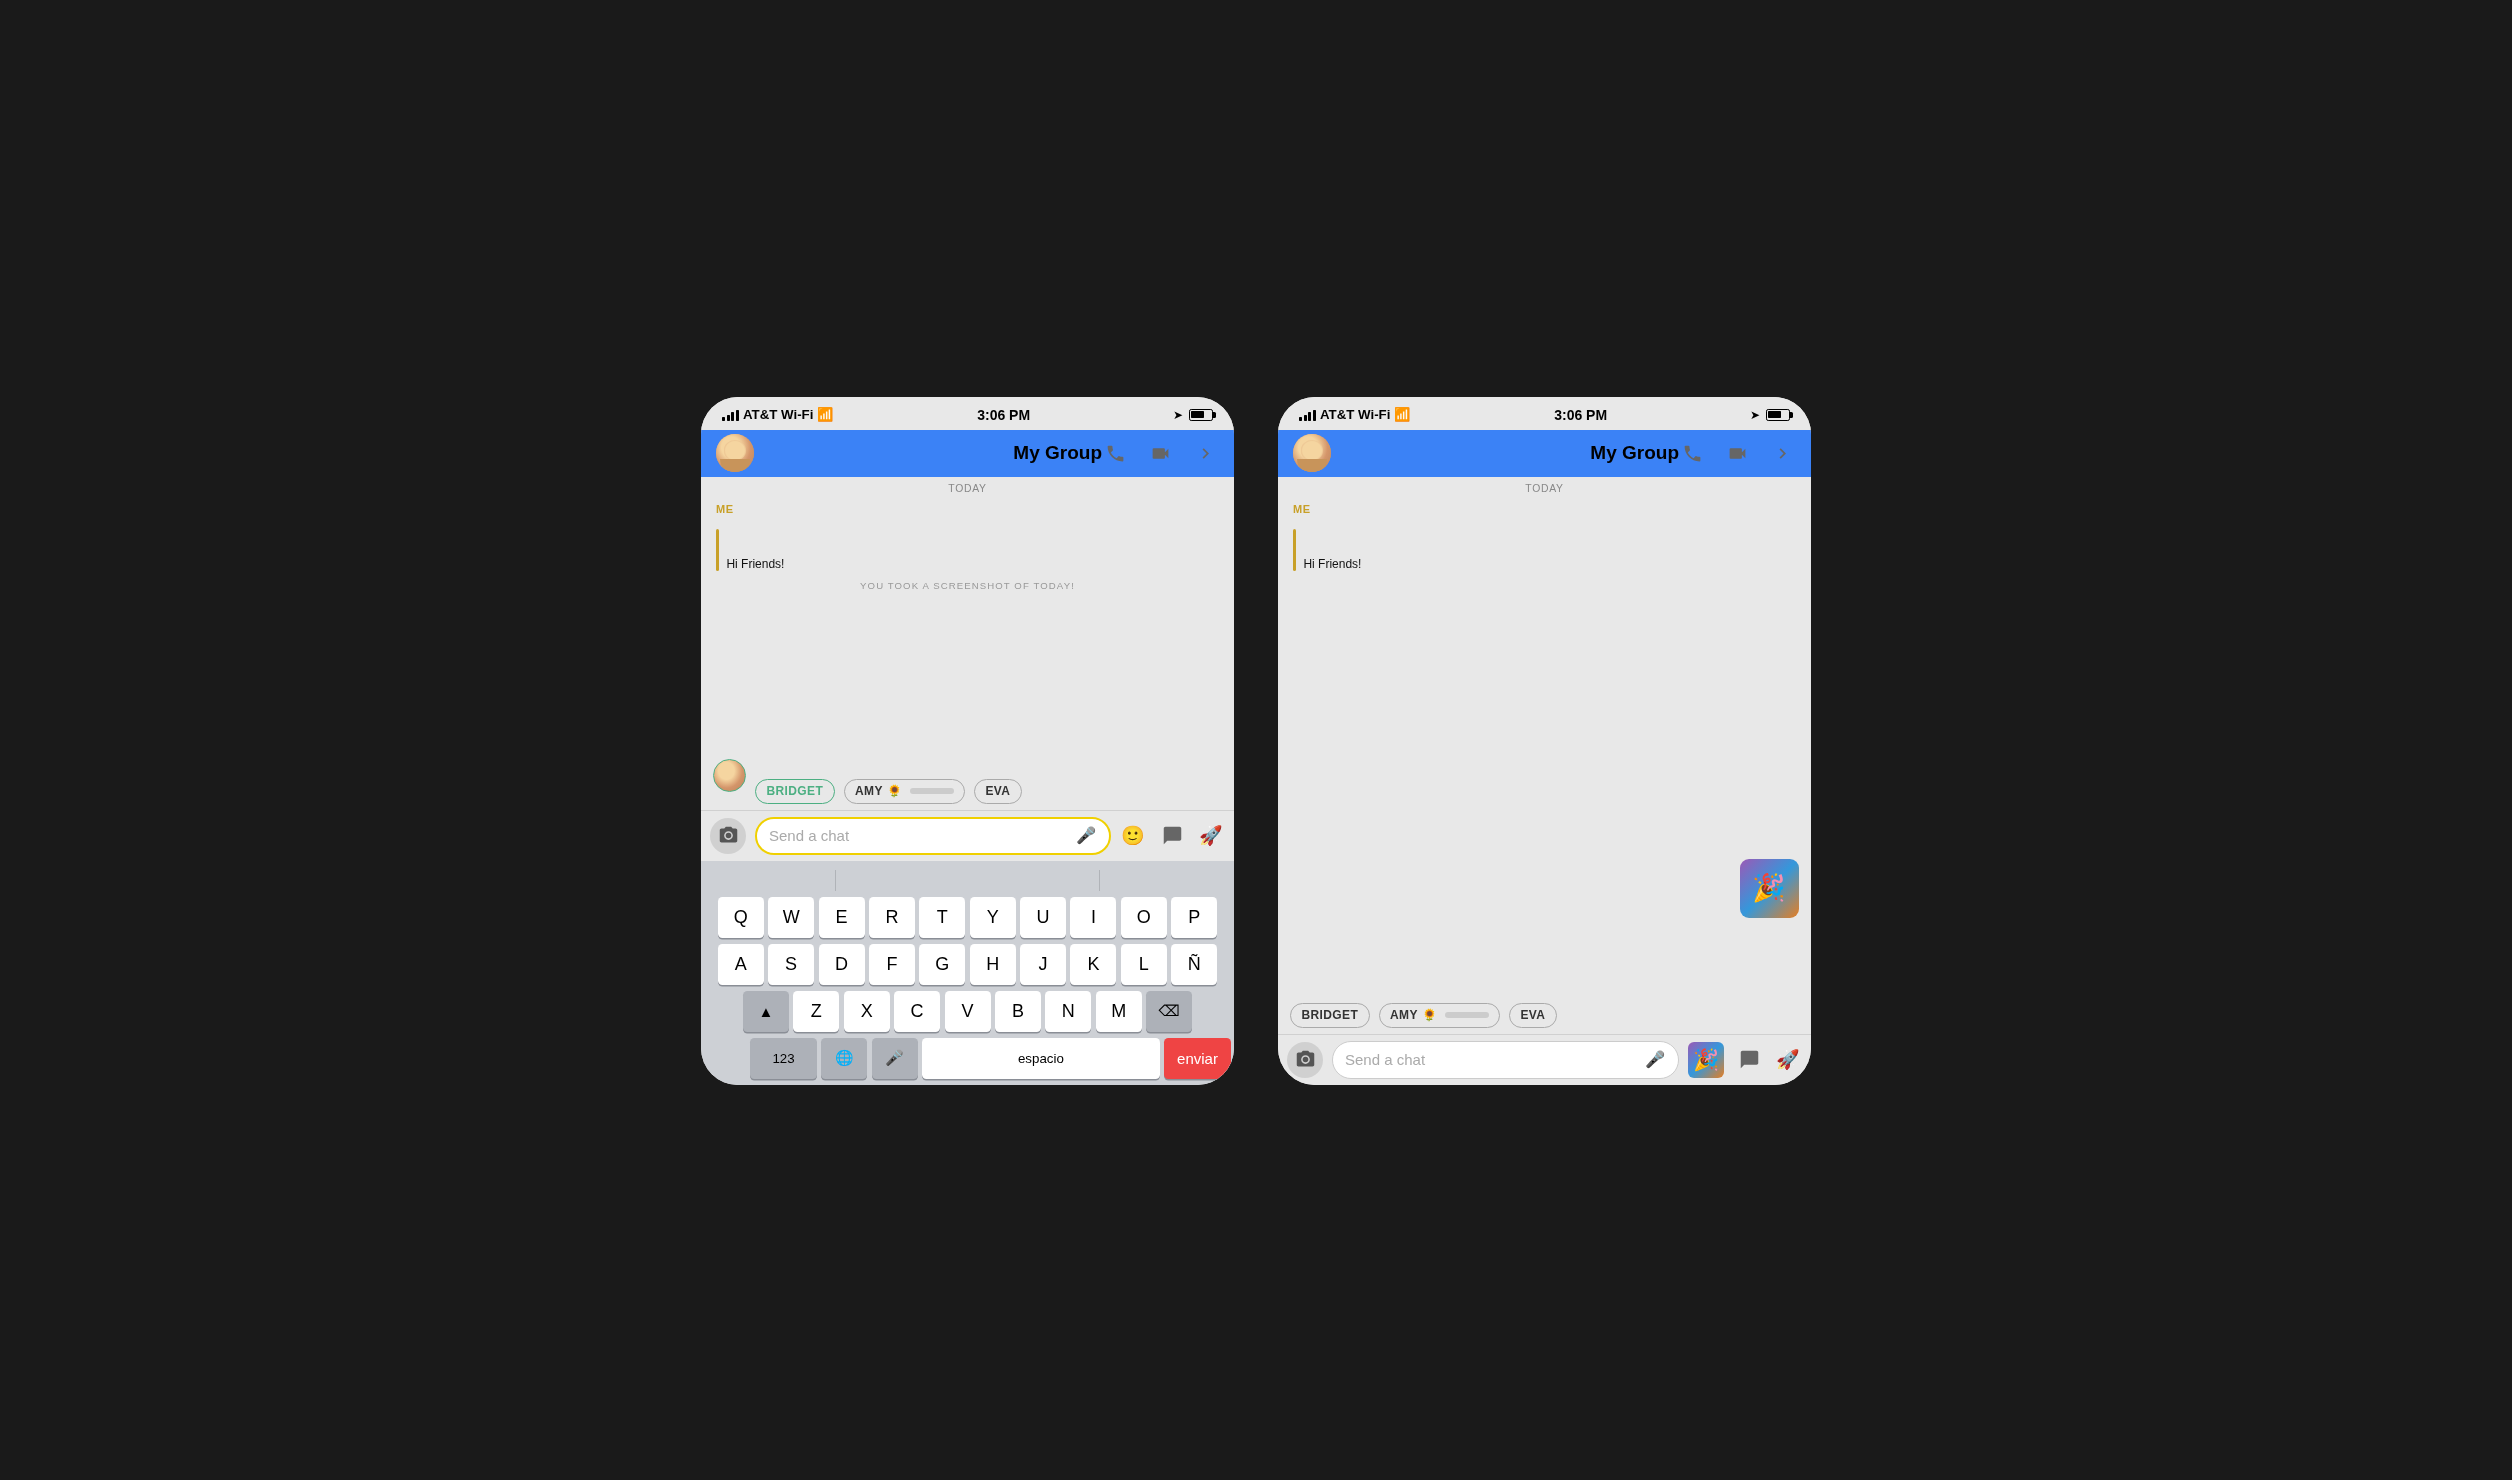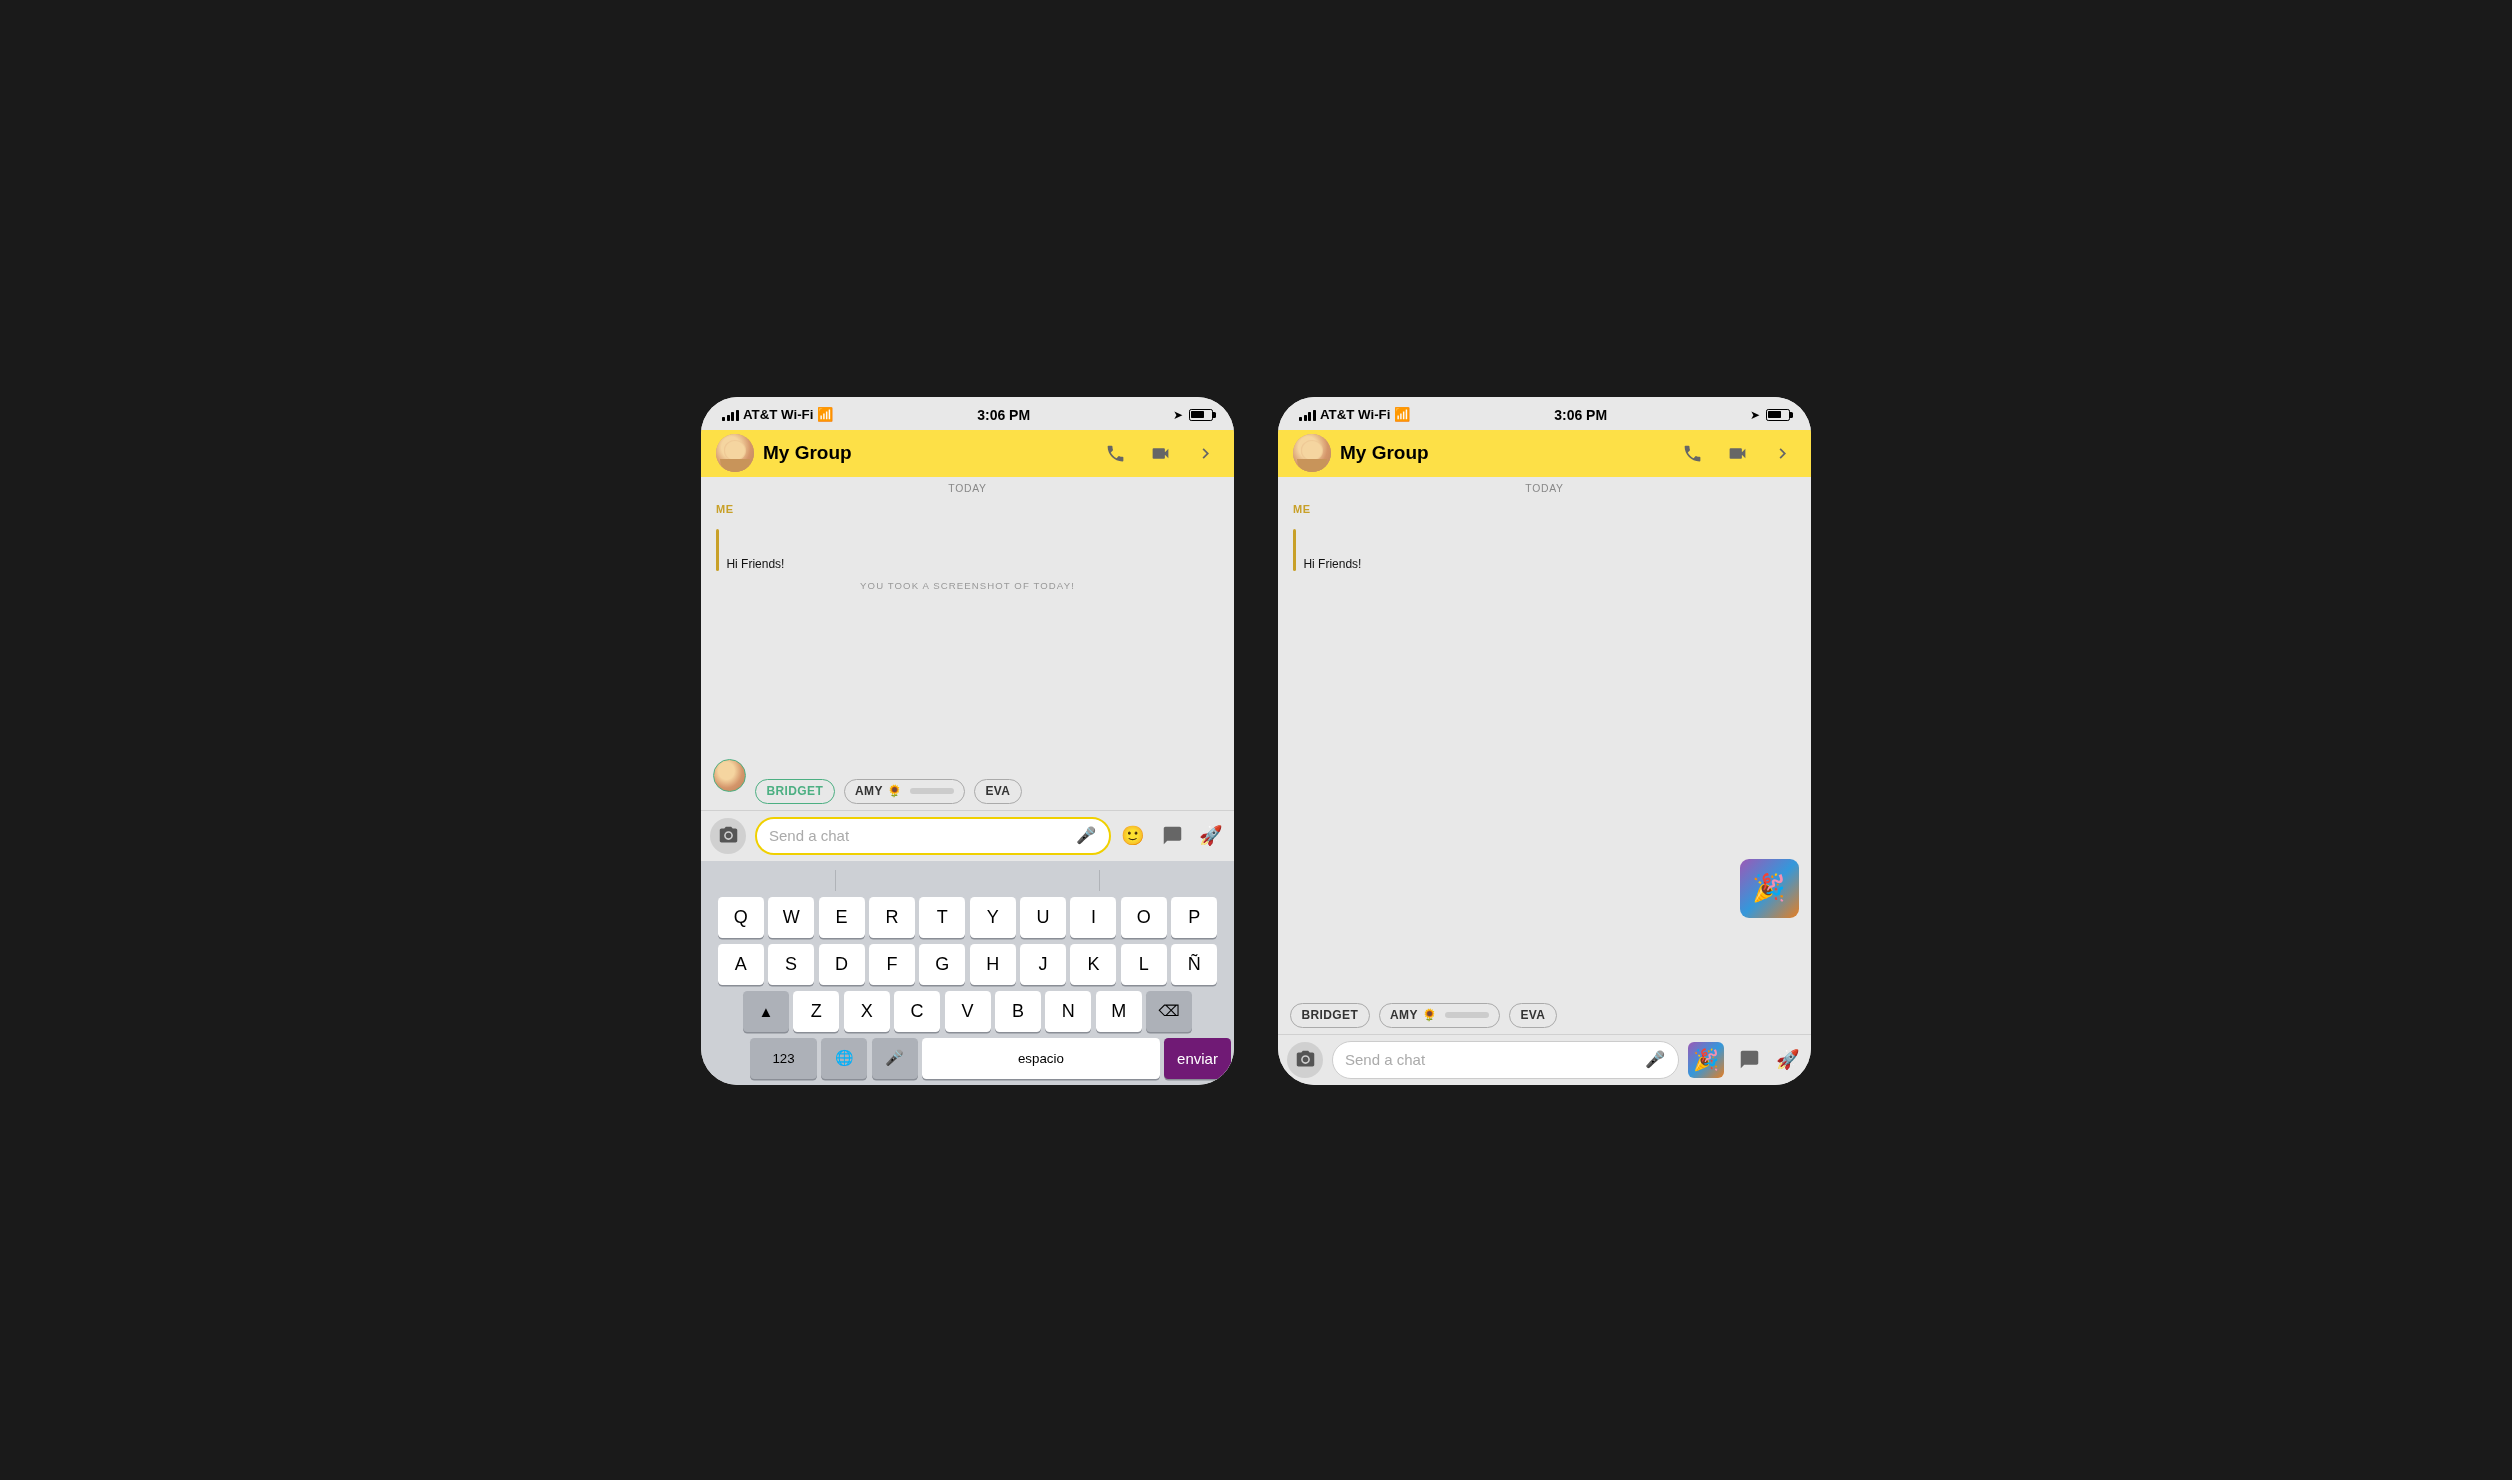--- a/index.html
+++ b/index.html
@@ -99,26 +99,27 @@
     .battery-fill {
       height: 7.4px;
       width: 60%;
       background: #000;
       margin: 0.7px;
       border-radius: 0.7px;
     }
 
     
     .nav-header {
-      background: #fde047;
+      background: #3b82f6;
       display: flex;
       align-items: center;
       padding: 6px 15px;
       height: 47px;
       flex-shrink: 0;
+      text-align: right;
     }
 
     .avatar {
       width: 38px;
       height: 38px;
       border-radius: 50%;
       background: linear-gradient(135deg, #d4a574, #b8956a);
       overflow: hidden;
       flex-shrink: 0;
       position: relative;
@@ -422,21 +423,21 @@
       font-size: 15px;
     }
 
     .key.space {
       flex: 1;
       font-size: 13.3px;
       color: #000;
     }
 
     .key.blue {
-      background: #701a75;
+      background: #ef4444;
       color: #fff;
       font-size: 15px;
     }
 
     .key.shift {
       font-size: 15px;
     }
 
     .bottom-bar-row {
       display: flex;

